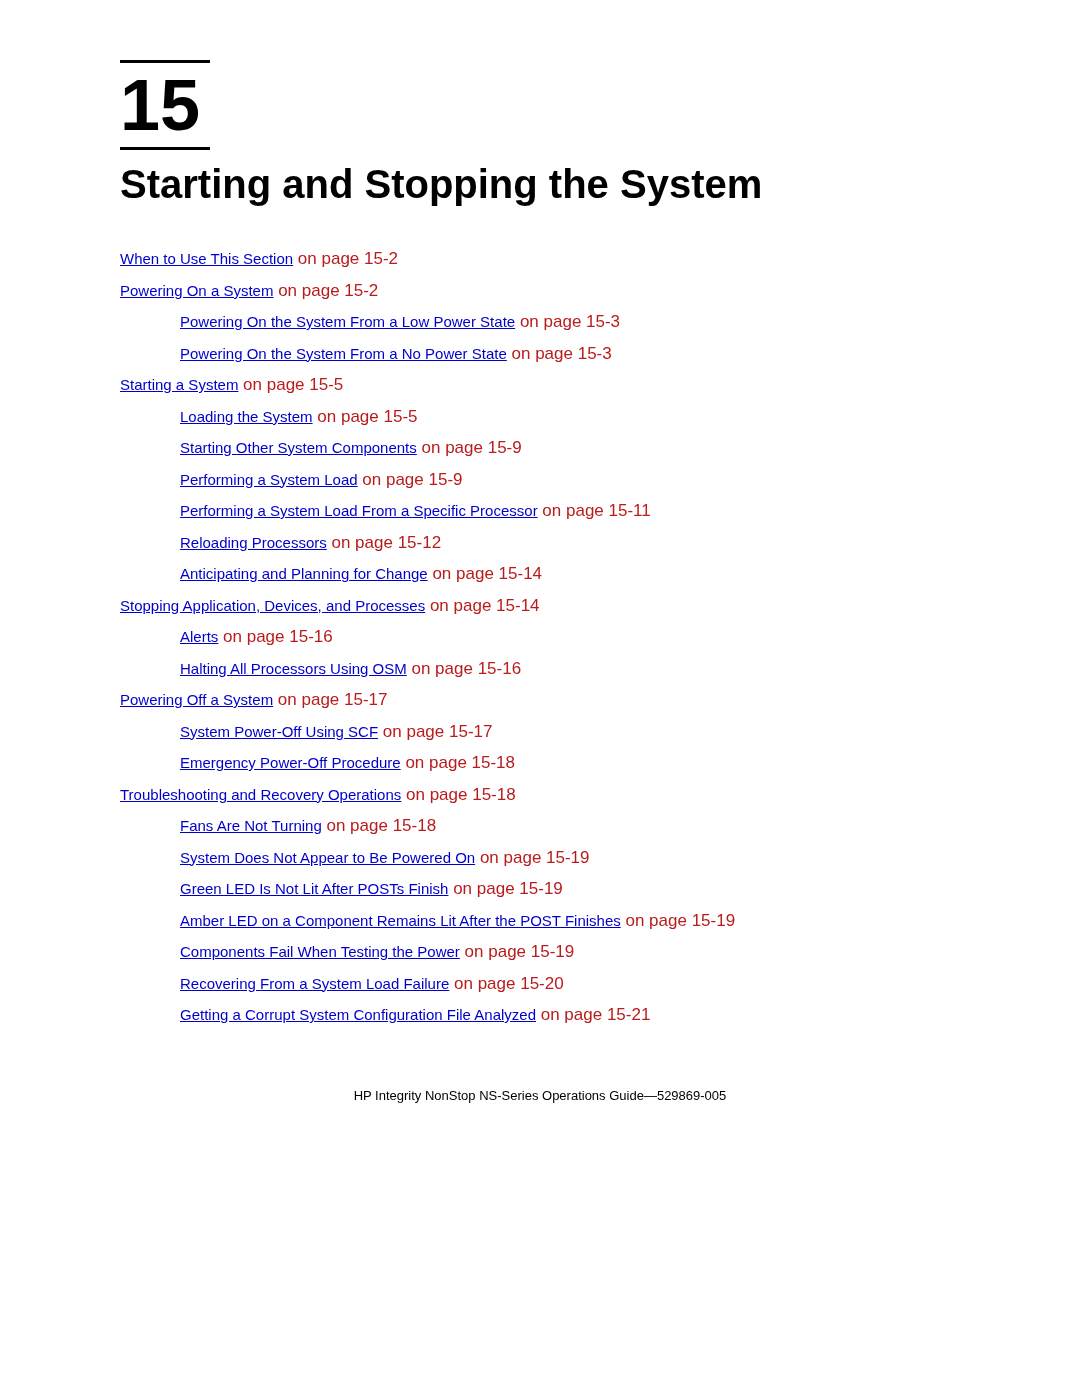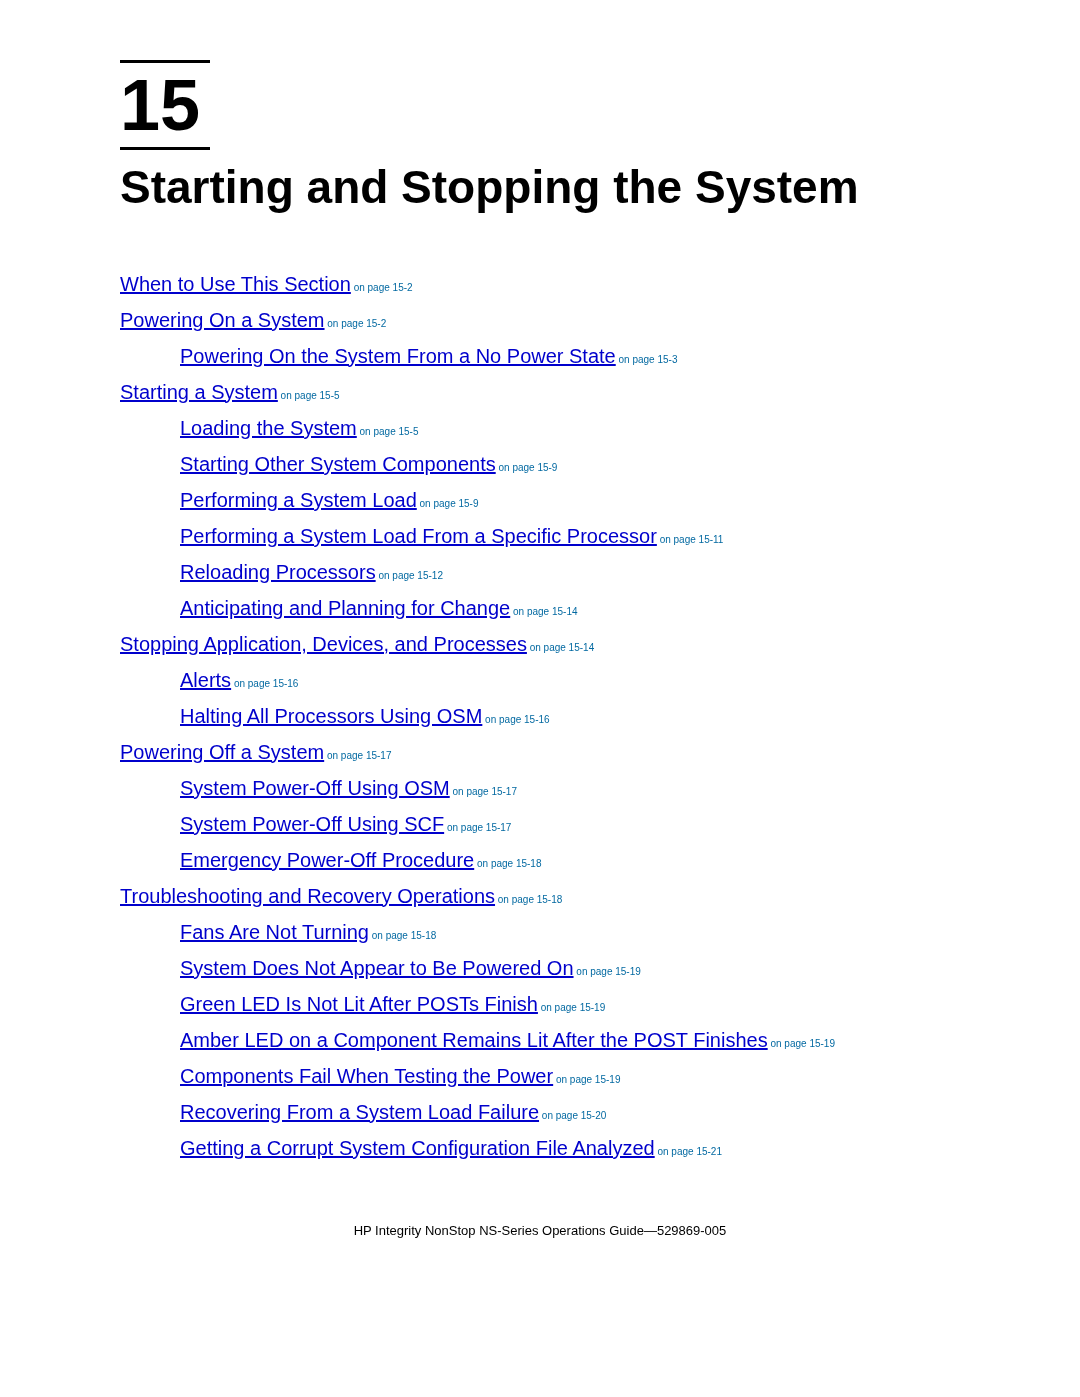--- a/index.html
+++ b/index.html
@@ -48,24 +48,24 @@
     }
 
     .chapter-num {
       font-size: 72px;
       font-weight: bold;
       line-height: 1;
       padding: 4px 0;
     }
 
     .chapter-title {
-      font-size: 46px;
+      font-size: 40px;
       font-weight: bold;
       margin-top: 12px;
-      margin-bottom: 46px;
+      margin-bottom: 30px;
       line-height: 1.1;
     }
 
     .toc-list {
       list-style: none;
       padding: 0;
       margin: 0;
     }
 
     .toc-list li {
@@ -73,26 +73,26 @@
       line-height: 1.5;
     }
 
     .toc-list li.indented {
       padding-left: 60px;
     }
 
     .toc-list a {
       color: #0000cc;
       text-decoration: underline;
-      font-size: 20px;
+      font-size: 15px;
     }
 
     .page-ref {
-      color: #0369a1;
-      font-size: 10px;
+      color: #b91c1c;
+      font-size: 17px;
     }
 
     .footer {
       text-align: center;
       margin-top: 60px;
       font-size: 13px;
       color: #000000;
     }
 
     .footer-bold {
@@ -105,33 +105,33 @@
 <div class="chapter-header">
   <div class="chapter-number-box">
     <div class="chapter-num">15</div>
   </div>
   <h1 class="chapter-title">Starting and Stopping the System</h1>
 </div>
 
 <ul class="toc-list" id="toc-container">
 <li><a href="#">When to Use This Section</a><span class="page-ref"> on page 15-2</span></li>
     <li><a href="#">Powering On a System</a><span class="page-ref"> on page 15-2</span></li>
+    <li class="indented"><a href="#">Powering On the System From a Low Power State</a><span class="page-ref"> on page 15-3</span></li>
     <li class="indented"><a href="#">Powering On the System From a No Power State</a><span class="page-ref"> on page 15-3</span></li>
     <li><a href="#">Starting a System</a><span class="page-ref"> on page 15-5</span></li>
     <li class="indented"><a href="#">Loading the System</a><span class="page-ref"> on page 15-5</span></li>
     <li class="indented"><a href="#">Starting Other System Components</a><span class="page-ref"> on page 15-9</span></li>
     <li class="indented"><a href="#">Performing a System Load</a><span class="page-ref"> on page 15-9</span></li>
     <li class="indented"><a href="#">Performing a System Load From a Specific Processor</a><span class="page-ref"> on page 15-11</span></li>
     <li class="indented"><a href="#">Reloading Processors</a><span class="page-ref"> on page 15-12</span></li>
     <li class="indented"><a href="#">Anticipating and Planning for Change</a><span class="page-ref"> on page 15-14</span></li>
     <li><a href="#">Stopping Application, Devices, and Processes</a><span class="page-ref"> on page 15-14</span></li>
     <li class="indented"><a href="#">Alerts</a><span class="page-ref"> on page 15-16</span></li>
     <li class="indented"><a href="#">Halting All Processors Using OSM</a><span class="page-ref"> on page 15-16</span></li>
     <li><a href="#">Powering Off a System</a><span class="page-ref"> on page 15-17</span></li>
-    <li class="indented"><a href="#">System Power-Off Using OSM</a><span class="page-ref"> on page 15-17</span></li>
     <li class="indented"><a href="#">System Power-Off Using SCF</a><span class="page-ref"> on page 15-17</span></li>
     <li class="indented"><a href="#">Emergency Power-Off Procedure</a><span class="page-ref"> on page 15-18</span></li>
     <li><a href="#">Troubleshooting and Recovery Operations</a><span class="page-ref"> on page 15-18</span></li>
     <li class="indented"><a href="#">Fans Are Not Turning</a><span class="page-ref"> on page 15-18</span></li>
     <li class="indented"><a href="#">System Does Not Appear to Be Powered On</a><span class="page-ref"> on page 15-19</span></li>
     <li class="indented"><a href="#">Green LED Is Not Lit After POSTs Finish</a><span class="page-ref"> on page 15-19</span></li>
     <li class="indented"><a href="#">Amber LED on a Component Remains Lit After the POST Finishes</a><span class="page-ref"> on page 15-19</span></li>
     <li class="indented"><a href="#">Components Fail When Testing the Power</a><span class="page-ref"> on page 15-19</span></li>
     <li class="indented"><a href="#">Recovering From a System Load Failure</a><span class="page-ref"> on page 15-20</span></li>
     <li class="indented"><a href="#">Getting a Corrupt System Configuration File Analyzed</a><span class="page-ref"> on page 15-21</span></li>

